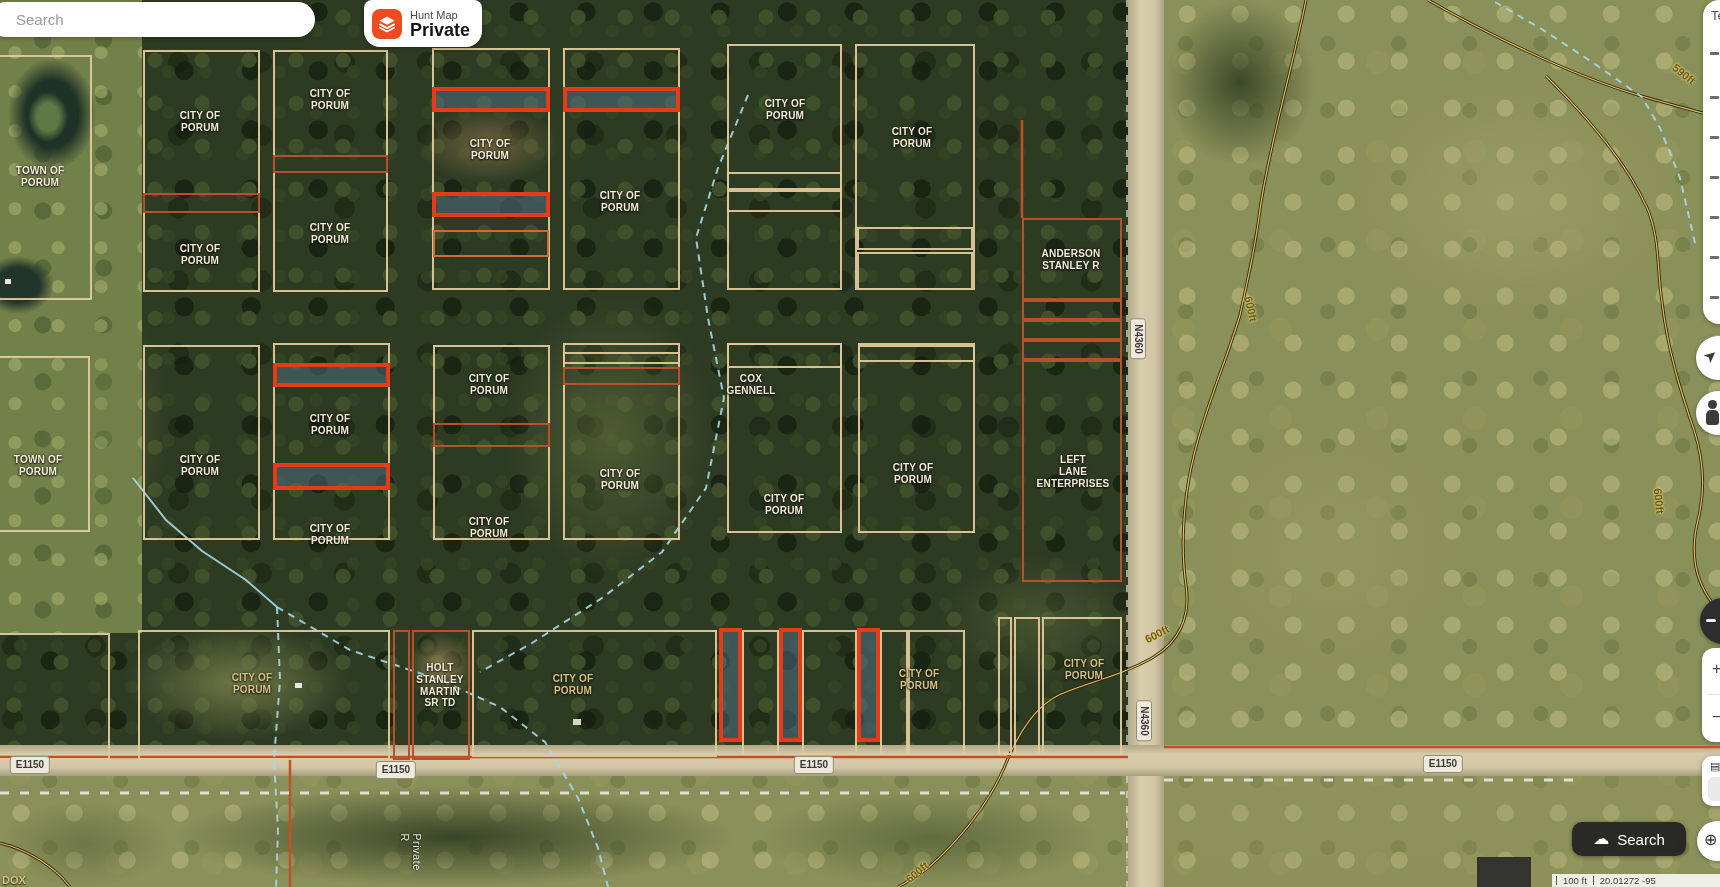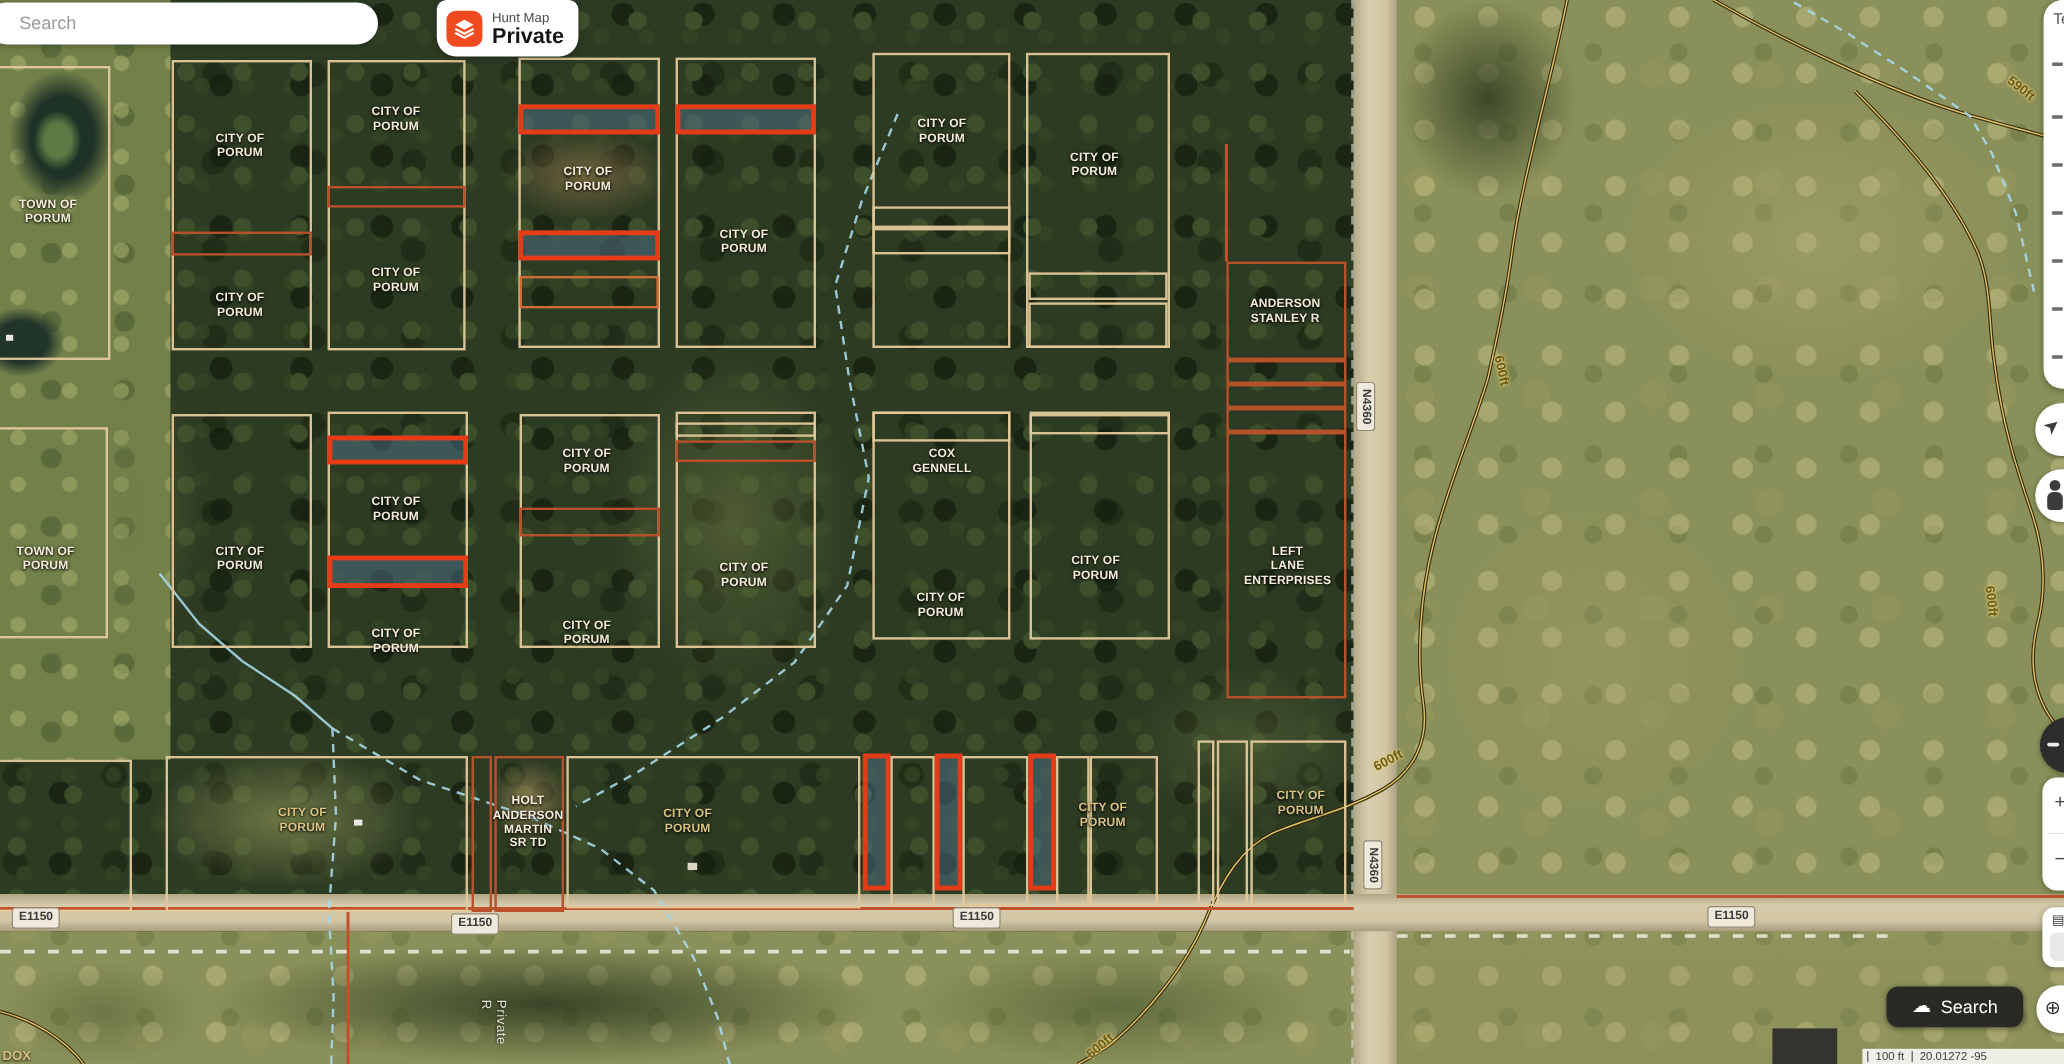--- a/index.html
+++ b/index.html
@@ -270,33 +270,33 @@
       <div class="plabel" style="left: 330px; top: 425px;">CITY OF
 PORUM</div>
       <div class="plabel" style="left: 330px; top: 535px;">CITY OF
 PORUM</div>
       <div class="plabel" style="left: 489px; top: 385px;">CITY OF
 PORUM</div>
       <div class="plabel" style="left: 489px; top: 528px;">CITY OF
 PORUM</div>
       <div class="plabel" style="left: 620px; top: 480px;">CITY OF
 PORUM</div>
-      <div class="plabel" style="left: 785px; top: 385px;">COX
+      <div class="plabel" style="left: 751px; top: 385px;">COX
 GENNELL</div>
       <div class="plabel" style="left: 784px; top: 505px;">CITY OF
 PORUM</div>
       <div class="plabel" style="left: 913px; top: 474px;">CITY OF
 PORUM</div>
       <div class="plabel" style="left: 1073px; top: 472px;">LEFT
 LANE
 ENTERPRISES</div>
       <div class="plabel khaki" style="left: 252px; top: 684px;">CITY OF
 PORUM</div>
       <div class="plabel" style="left: 440px; top: 686px;">HOLT
-ANDERSON
+STANLEY
 MARTIN
 SR TD</div>
       <div class="plabel khaki" style="left: 573px; top: 685px;">CITY OF
 PORUM</div>
       <div class="plabel khaki" style="left: 919px; top: 680px;">CITY OF
 PORUM</div>
       <div class="plabel khaki" style="left: 1084px; top: 670px;">CITY OF
 PORUM</div>
       <div class="roadpill" style="left: 30px; top: 765px;">E1150</div>
       <div class="roadpill" style="left: 396px; top: 770px;">E1150</div>

